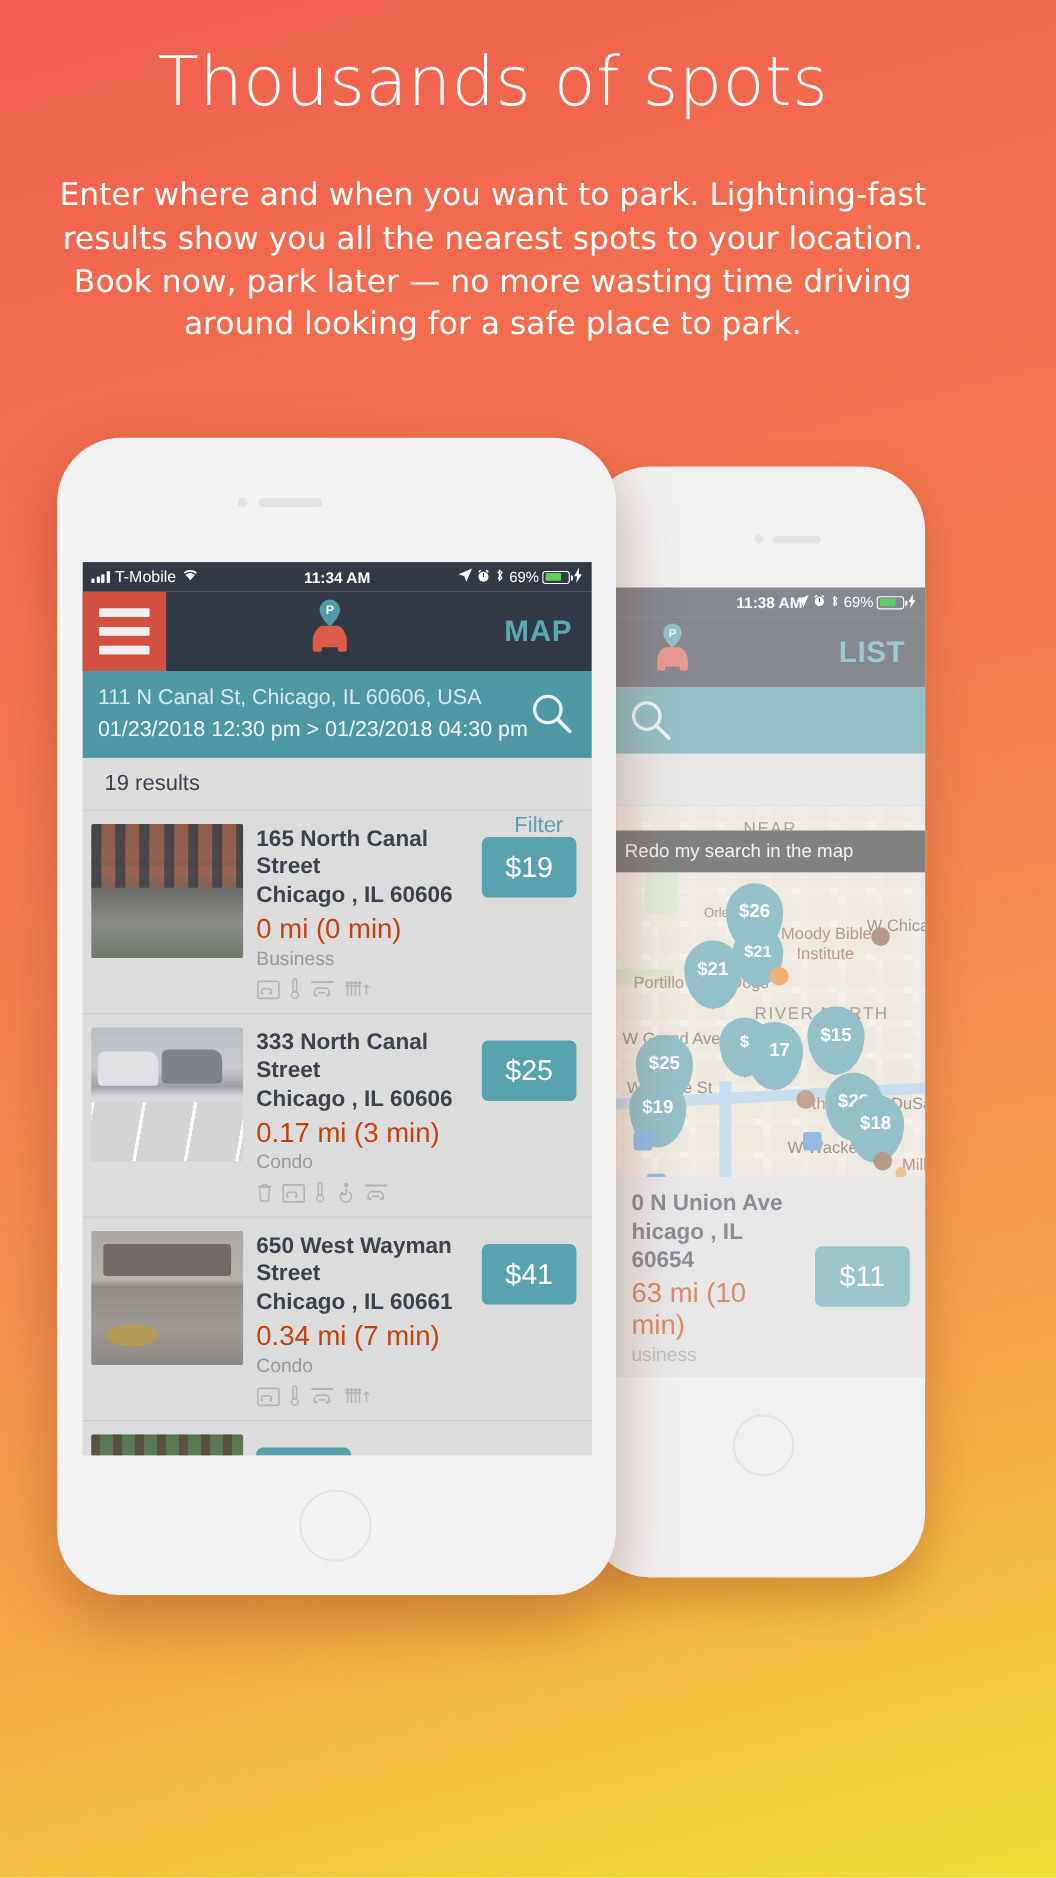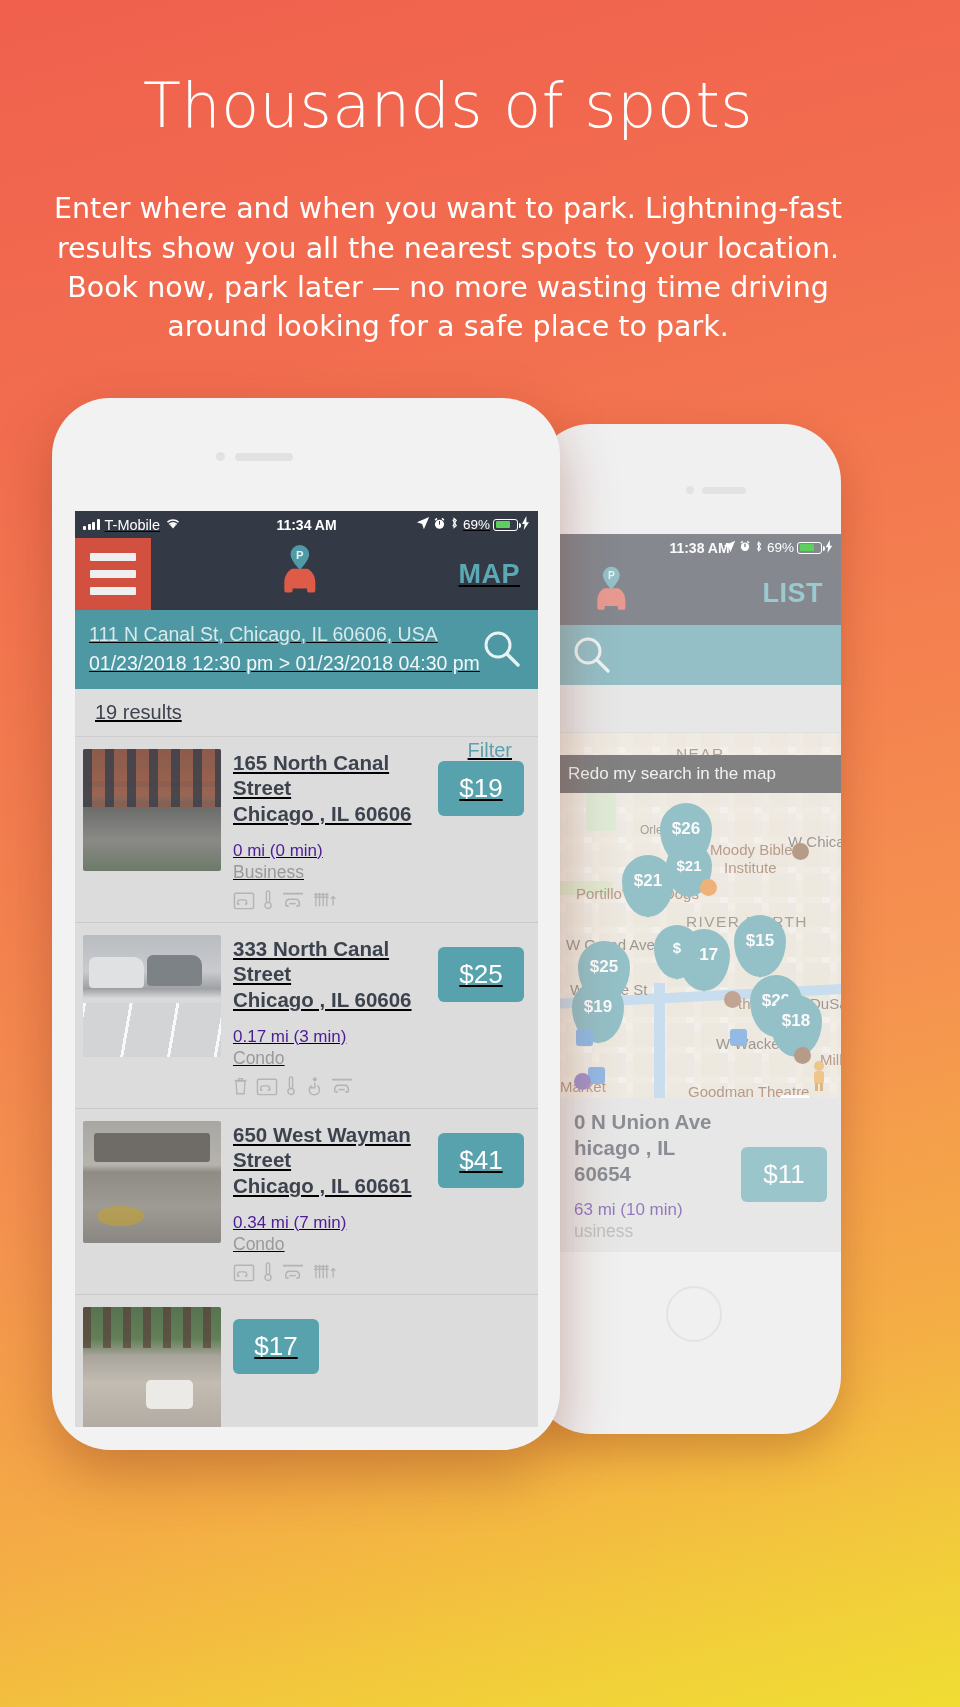--- a/index.html
+++ b/index.html
@@ -5,21 +5,21 @@
   * { box-sizing: border-box; margin: 0; padding: 0; }
   html, body { width: 960px; height: 1707px; }
   body {
     font-family: "Liberation Sans", sans-serif;
     background: linear-gradient(165deg, #f0604d 0%, #f26d4f 22%, #f4804f 45%, #f59250 62%, #f4ad45 80%, #f2cf3a 93%, #f0dd33 100%);
     position: relative;
     overflow: hidden;
   }
 
   
-  .hero { position: absolute; top: 0; left: 0; width: 896px; padding-top: 38px; text-align: center; margin-top: 32px; }
+  .hero { position: absolute; top: 0; left: 0; width: 896px; padding-top: 38px; text-align: center; }
   .hero h1 {
     color: #ffffff;
     font-size: 62px;
     font-weight: 300;
     letter-spacing: 0.5px;
     line-height: 1.15;
     font-family: "DejaVu Sans", sans-serif;
   }
   .hero p {
     color: #ffffff;
@@ -42,21 +42,21 @@
     left: 533px; top: 424px; width: 308px; height: 1010px;
     background: #f0f0f0;
   }
   .phone-front {
     left: 52px; top: 398px; width: 508px; height: 1052px;
     box-shadow: 0 22px 55px rgba(120,40,20,0.35);
   }
 
   .screen { position: absolute; overflow: hidden; background: #dedede; }
   .screen-back { left: 558px; top: 534px; width: 283px; height: 718px; }
-  .screen-front { left: 75px; top: 511px; width: 463px; height: 916px; text-decoration: underline; }
+  .screen-front { left: 75px; top: 511px; width: 463px; height: 812px; }
 
   
   .earpiece { position: absolute; background: #e2e2e2; border-radius: 4px; }
   .camera { position: absolute; background: #e2e2e2; border-radius: 50%; }
   .homebtn { position: absolute; border: 2px solid #e3e3e3; border-radius: 50%; }
 
   
   .statusbar {
     height: 27px; background: #343a45; color: #ffffff;
     display: flex; align-items: center; font-size: 14.5px;
@@ -94,21 +94,21 @@
   .results-links { margin-left: auto; display: flex; gap: 54px; padding-right: 6px; flex-direction: column; }
   .results-links span { color: #5ba0ac; font-size: 20px; }
 
   
   .cards { background: #dcdcdc; }
   .card { display: flex; padding: 12px 14px 12px 8px; border-bottom: 1px solid #c9c9c9; align-items: flex-start; gap: 12px; }
   .card-thumb { width: 138px; height: 122px; flex: none; border-radius: 2px; background-size: cover; background-position: center; }
   .card-body { flex: 1; min-width: 0; padding-top: 2px; }
   .card-addr1 { color: #3d434e; font-size: 20.5px; font-weight: 700; line-height: 1.2; }
   .card-addr2 { color: #3d434e; font-size: 20.5px; font-weight: 700; line-height: 1.28; }
-  .card-dist { color: #4c1d95; font-size: 17px; margin-top: 13px; }
+  .card-dist { color: #c2410c; font-size: 25px; margin-top: 3px; }
   .card-type { color: #9a9a9a; font-size: 17.5px; margin-top: 1px; }
   .amenities { display: flex; align-items: center; gap: 8px; margin-top: 7px; color: #b4b4b4; }
   .amenities svg { display:block; }
   .price {
     flex: none; background: #58a2ad; color: #ffffff; font-size: 26px;
     border-radius: 6px; padding: 12px 18px; min-width: 86px; text-align: center;
     margin-top: 12px;
   }
 
   

